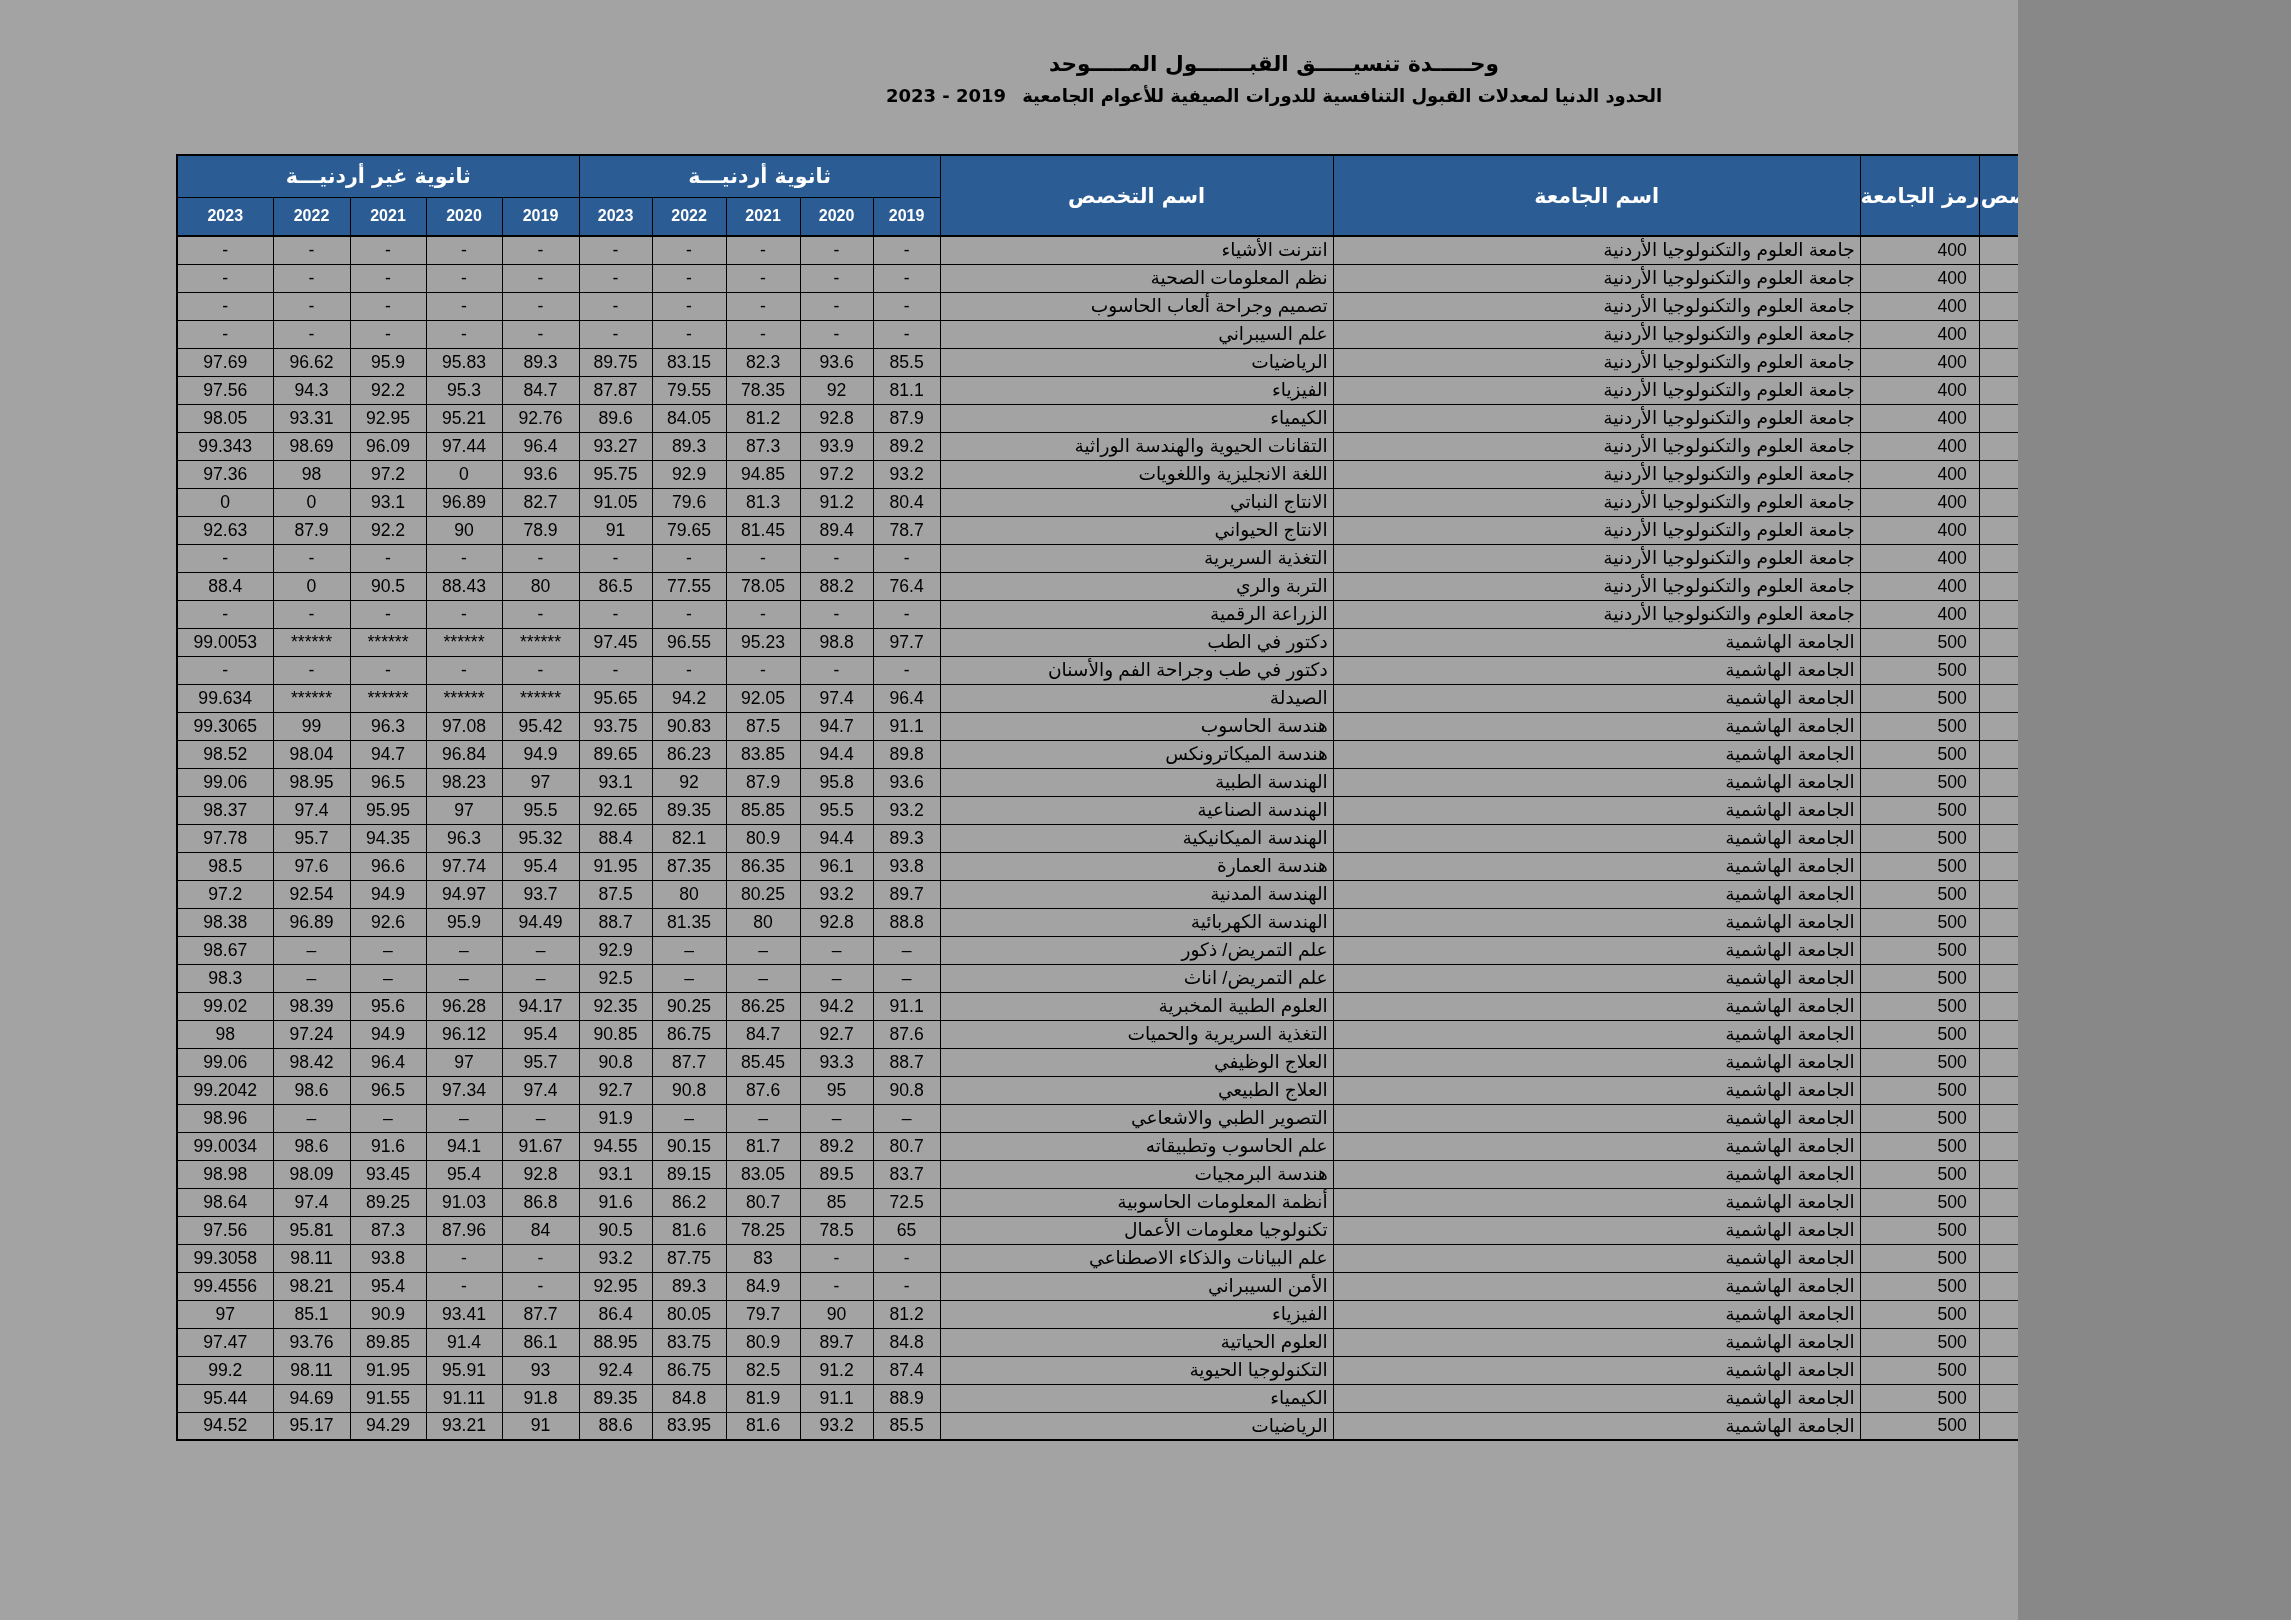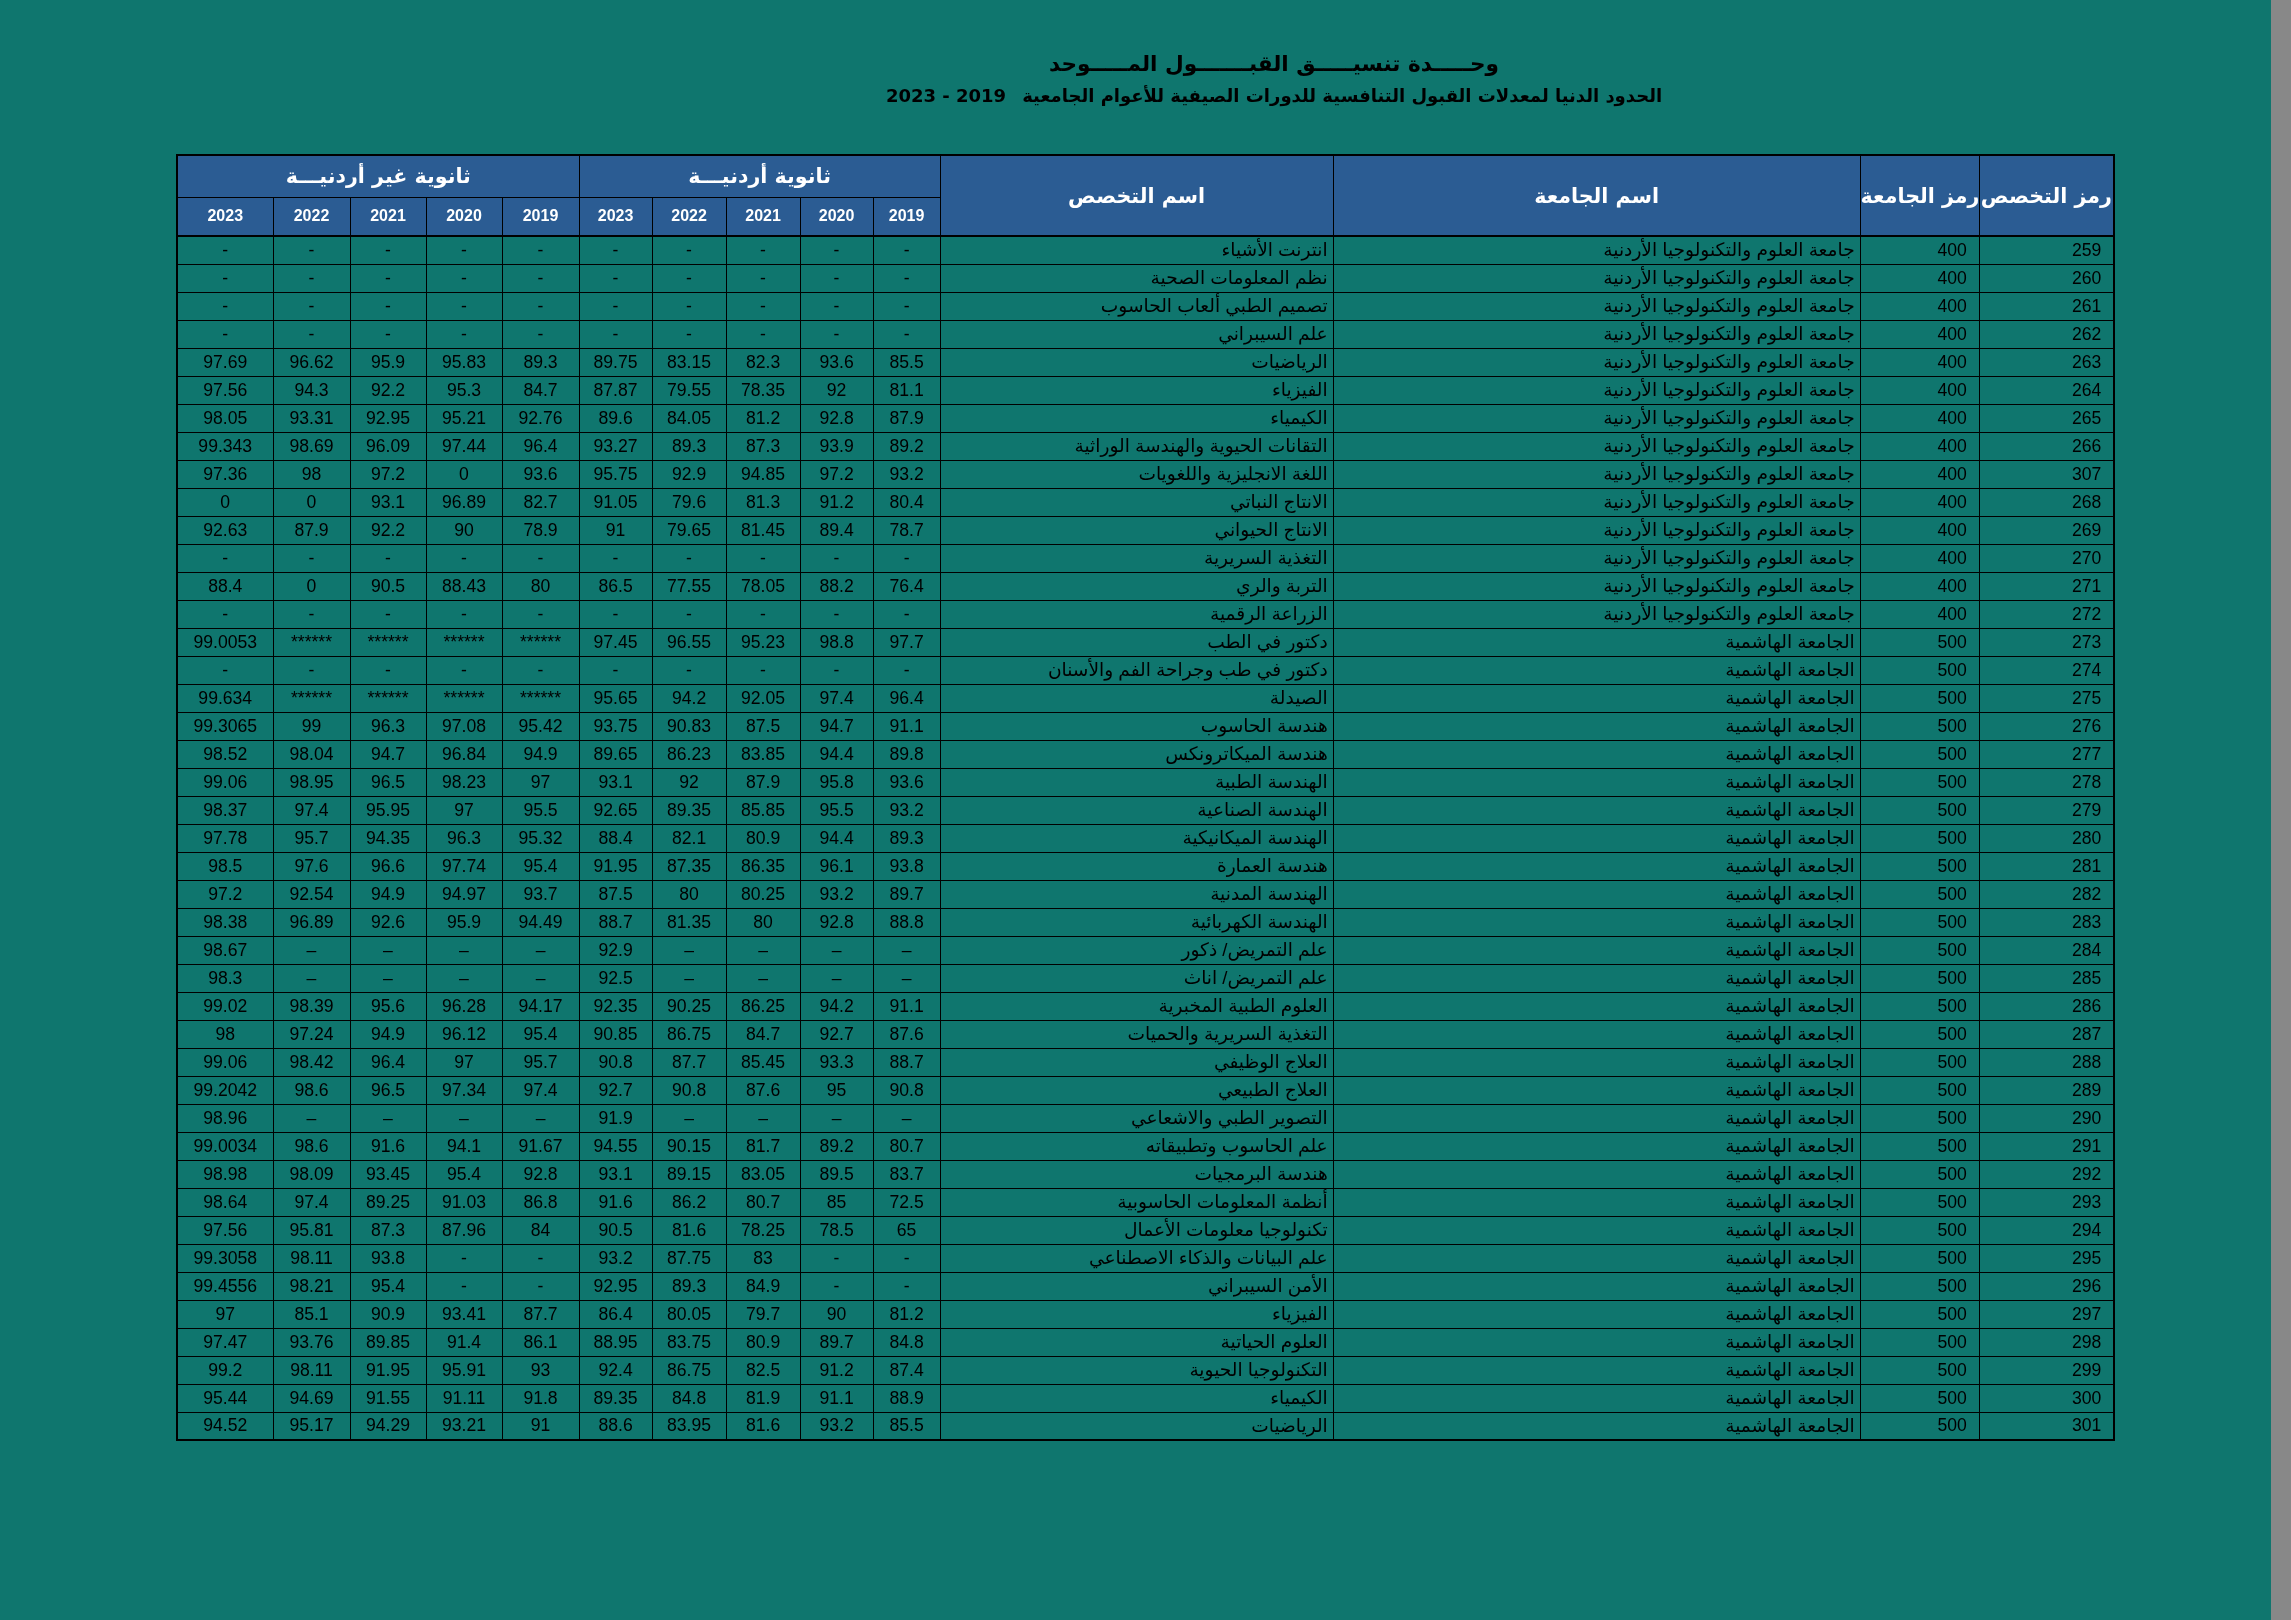--- a/index.html
+++ b/index.html
@@ -1,21 +1,21 @@
 <!DOCTYPE html>
 <html lang="ar" style="--header-bg: #2B5C93; --header-text: #FFFFFF; --border: #000000;"><head>
 <meta charset="utf-8">
 <style>
   * { margin: 0; padding: 0; box-sizing: border-box; }
   html, body { background: #888; }
   .page {
     position: relative;
-    width: 2271px;
+    width: 2018px;
     height: 1620px;
-    background: #0f766e;
+    background: #a3a3a3;
     font-family: "DejaVu Sans", sans-serif;
     color: #000;
     overflow: hidden;
   }
   .title-block {
     position: absolute;
     top: 51px;
     left: 833px;
     width: 882px;
     text-align: center;
@@ -170,21 +170,21 @@
           <td class="num">-</td>
           <td class="num">-</td>
           <td class="num">-</td>
           <td class="num">-</td>
           <td class="num">-</td>
           <td class="num">-</td>
           <td class="num">-</td>
           <td class="num">-</td>
           <td class="num">-</td>
           <td class="num">-</td>
-          <td class="spec">تصميم الطبي ألعاب الحاسوب</td>
+          <td class="spec">تصميم وجراحة ألعاب الحاسوب</td>
           <td class="uni">جامعة العلوم والتكنولوجيا الأردنية</td>
           <td class="code">400</td>
           <td class="code">261</td>
         </tr>
         <tr>
           <td class="num">-</td>
           <td class="num">-</td>
           <td class="num">-</td>
           <td class="num">-</td>
           <td class="num">-</td>

